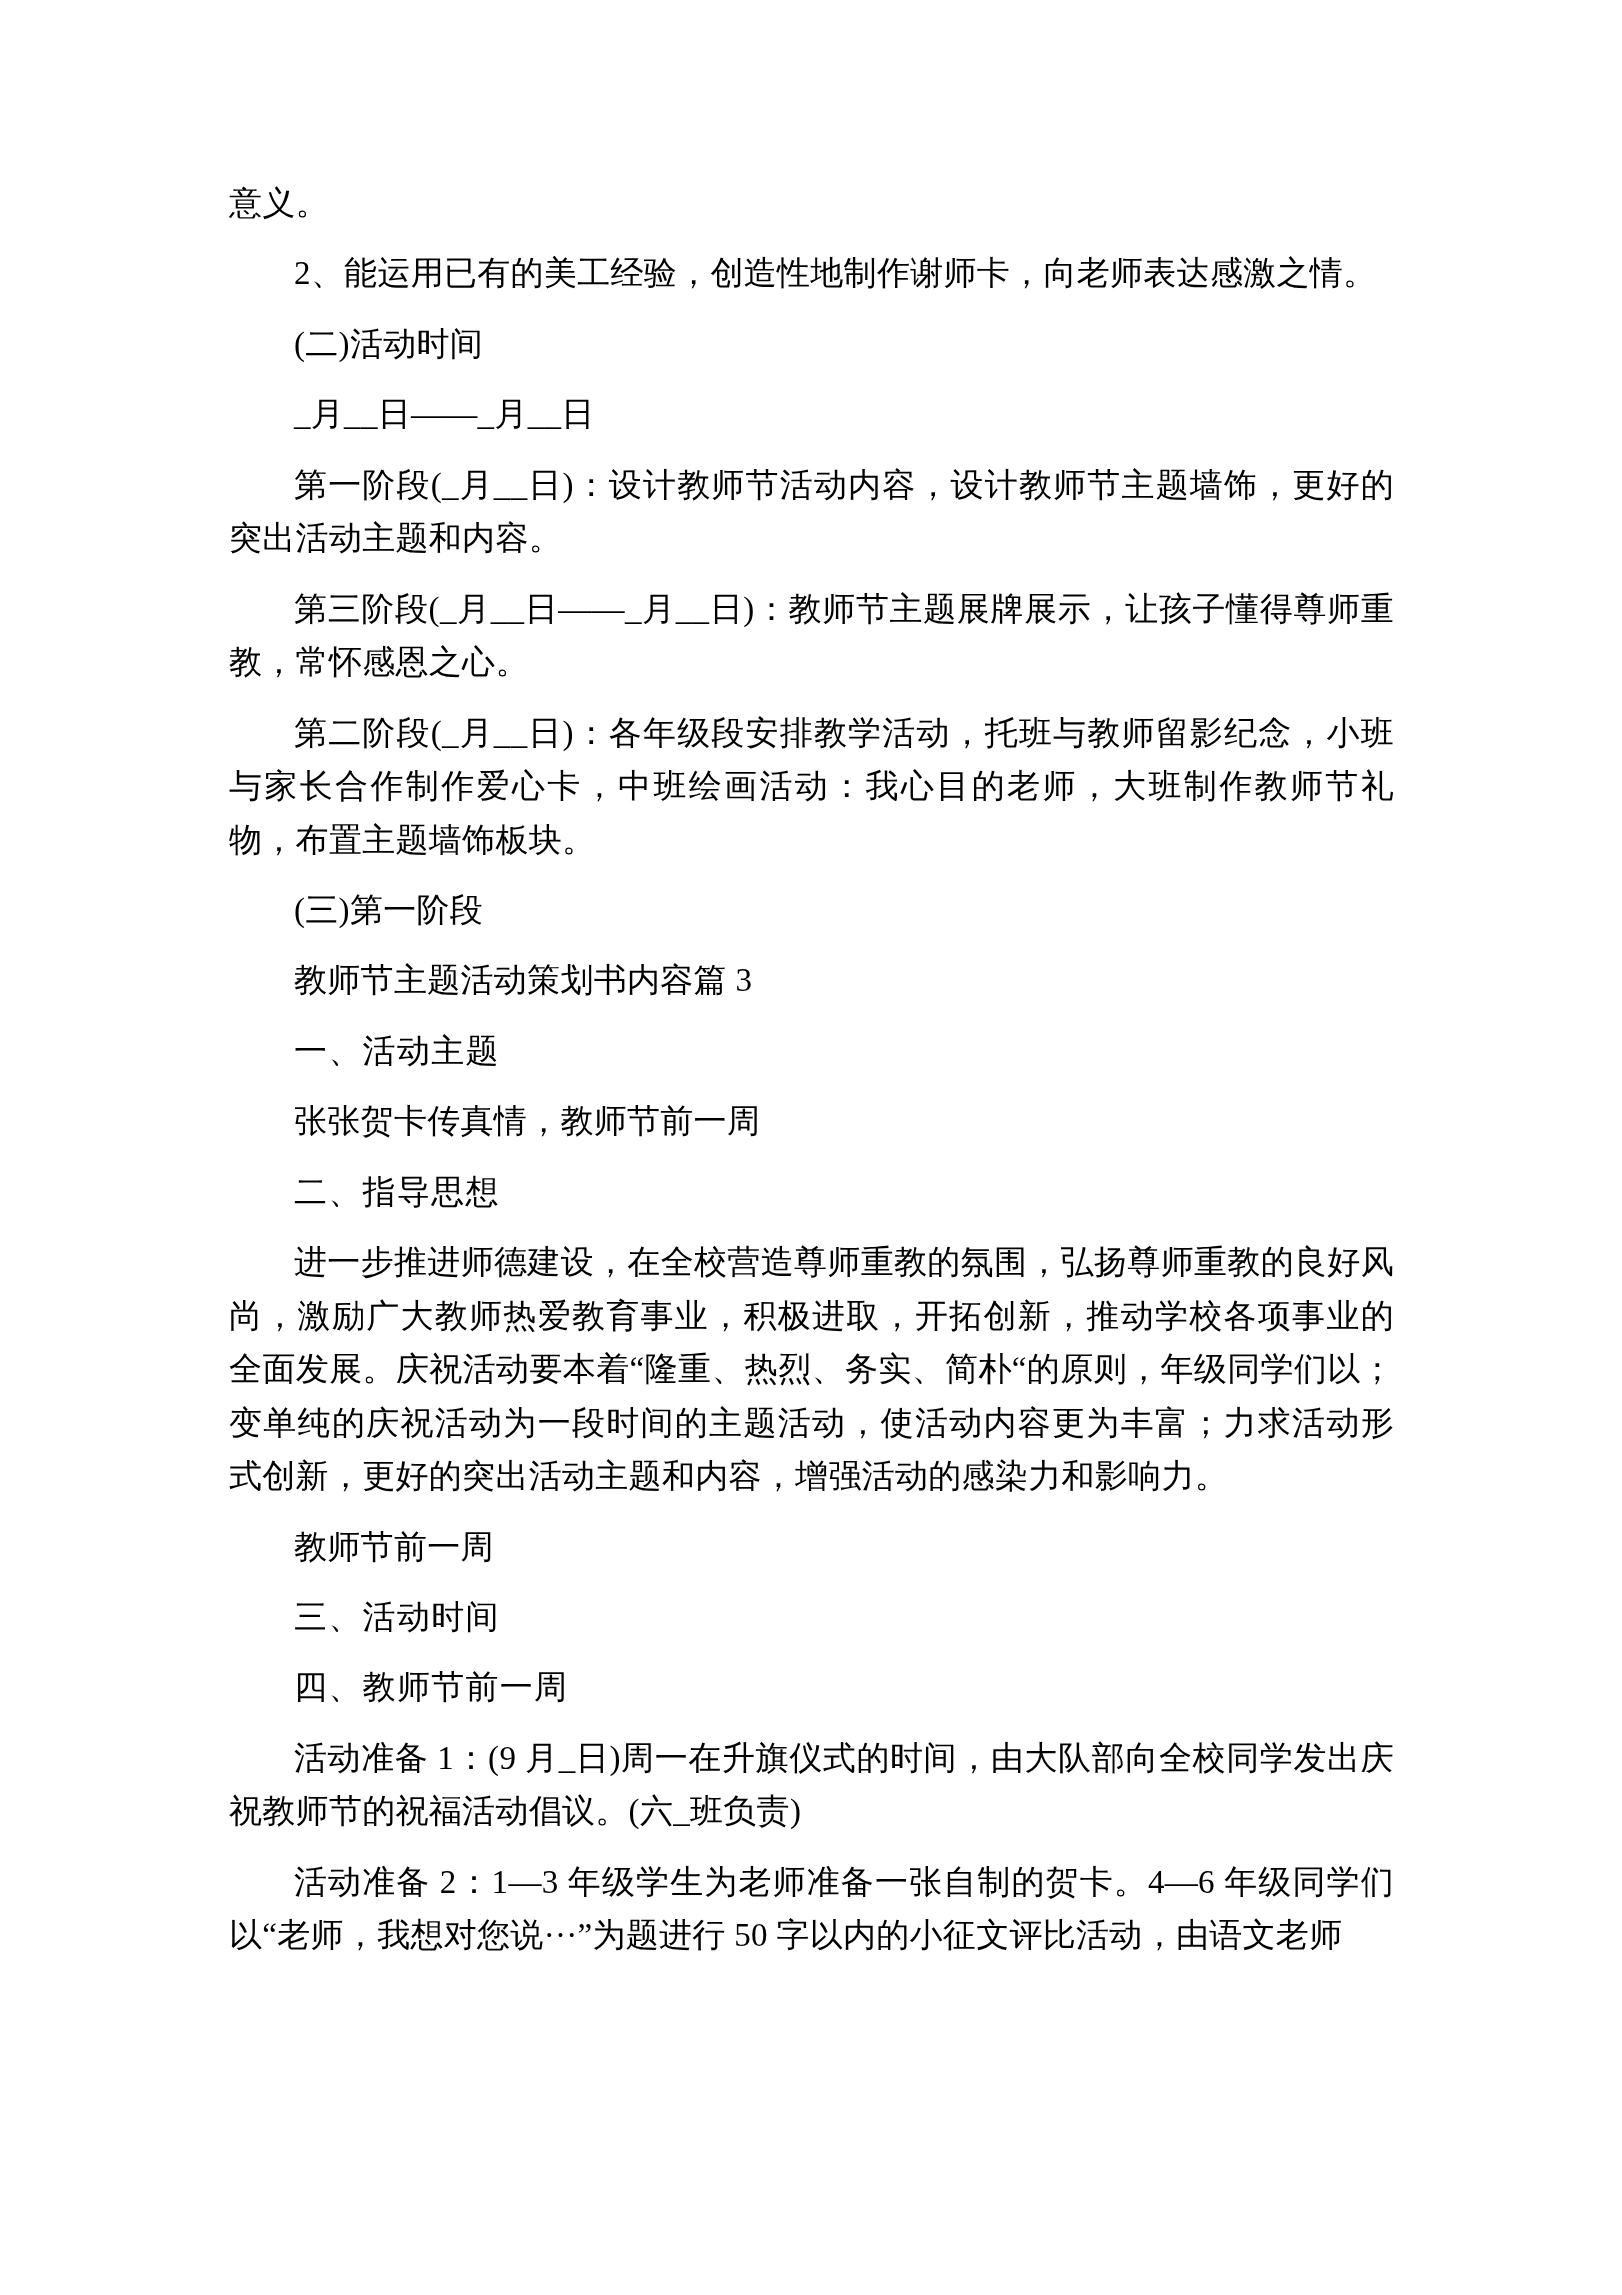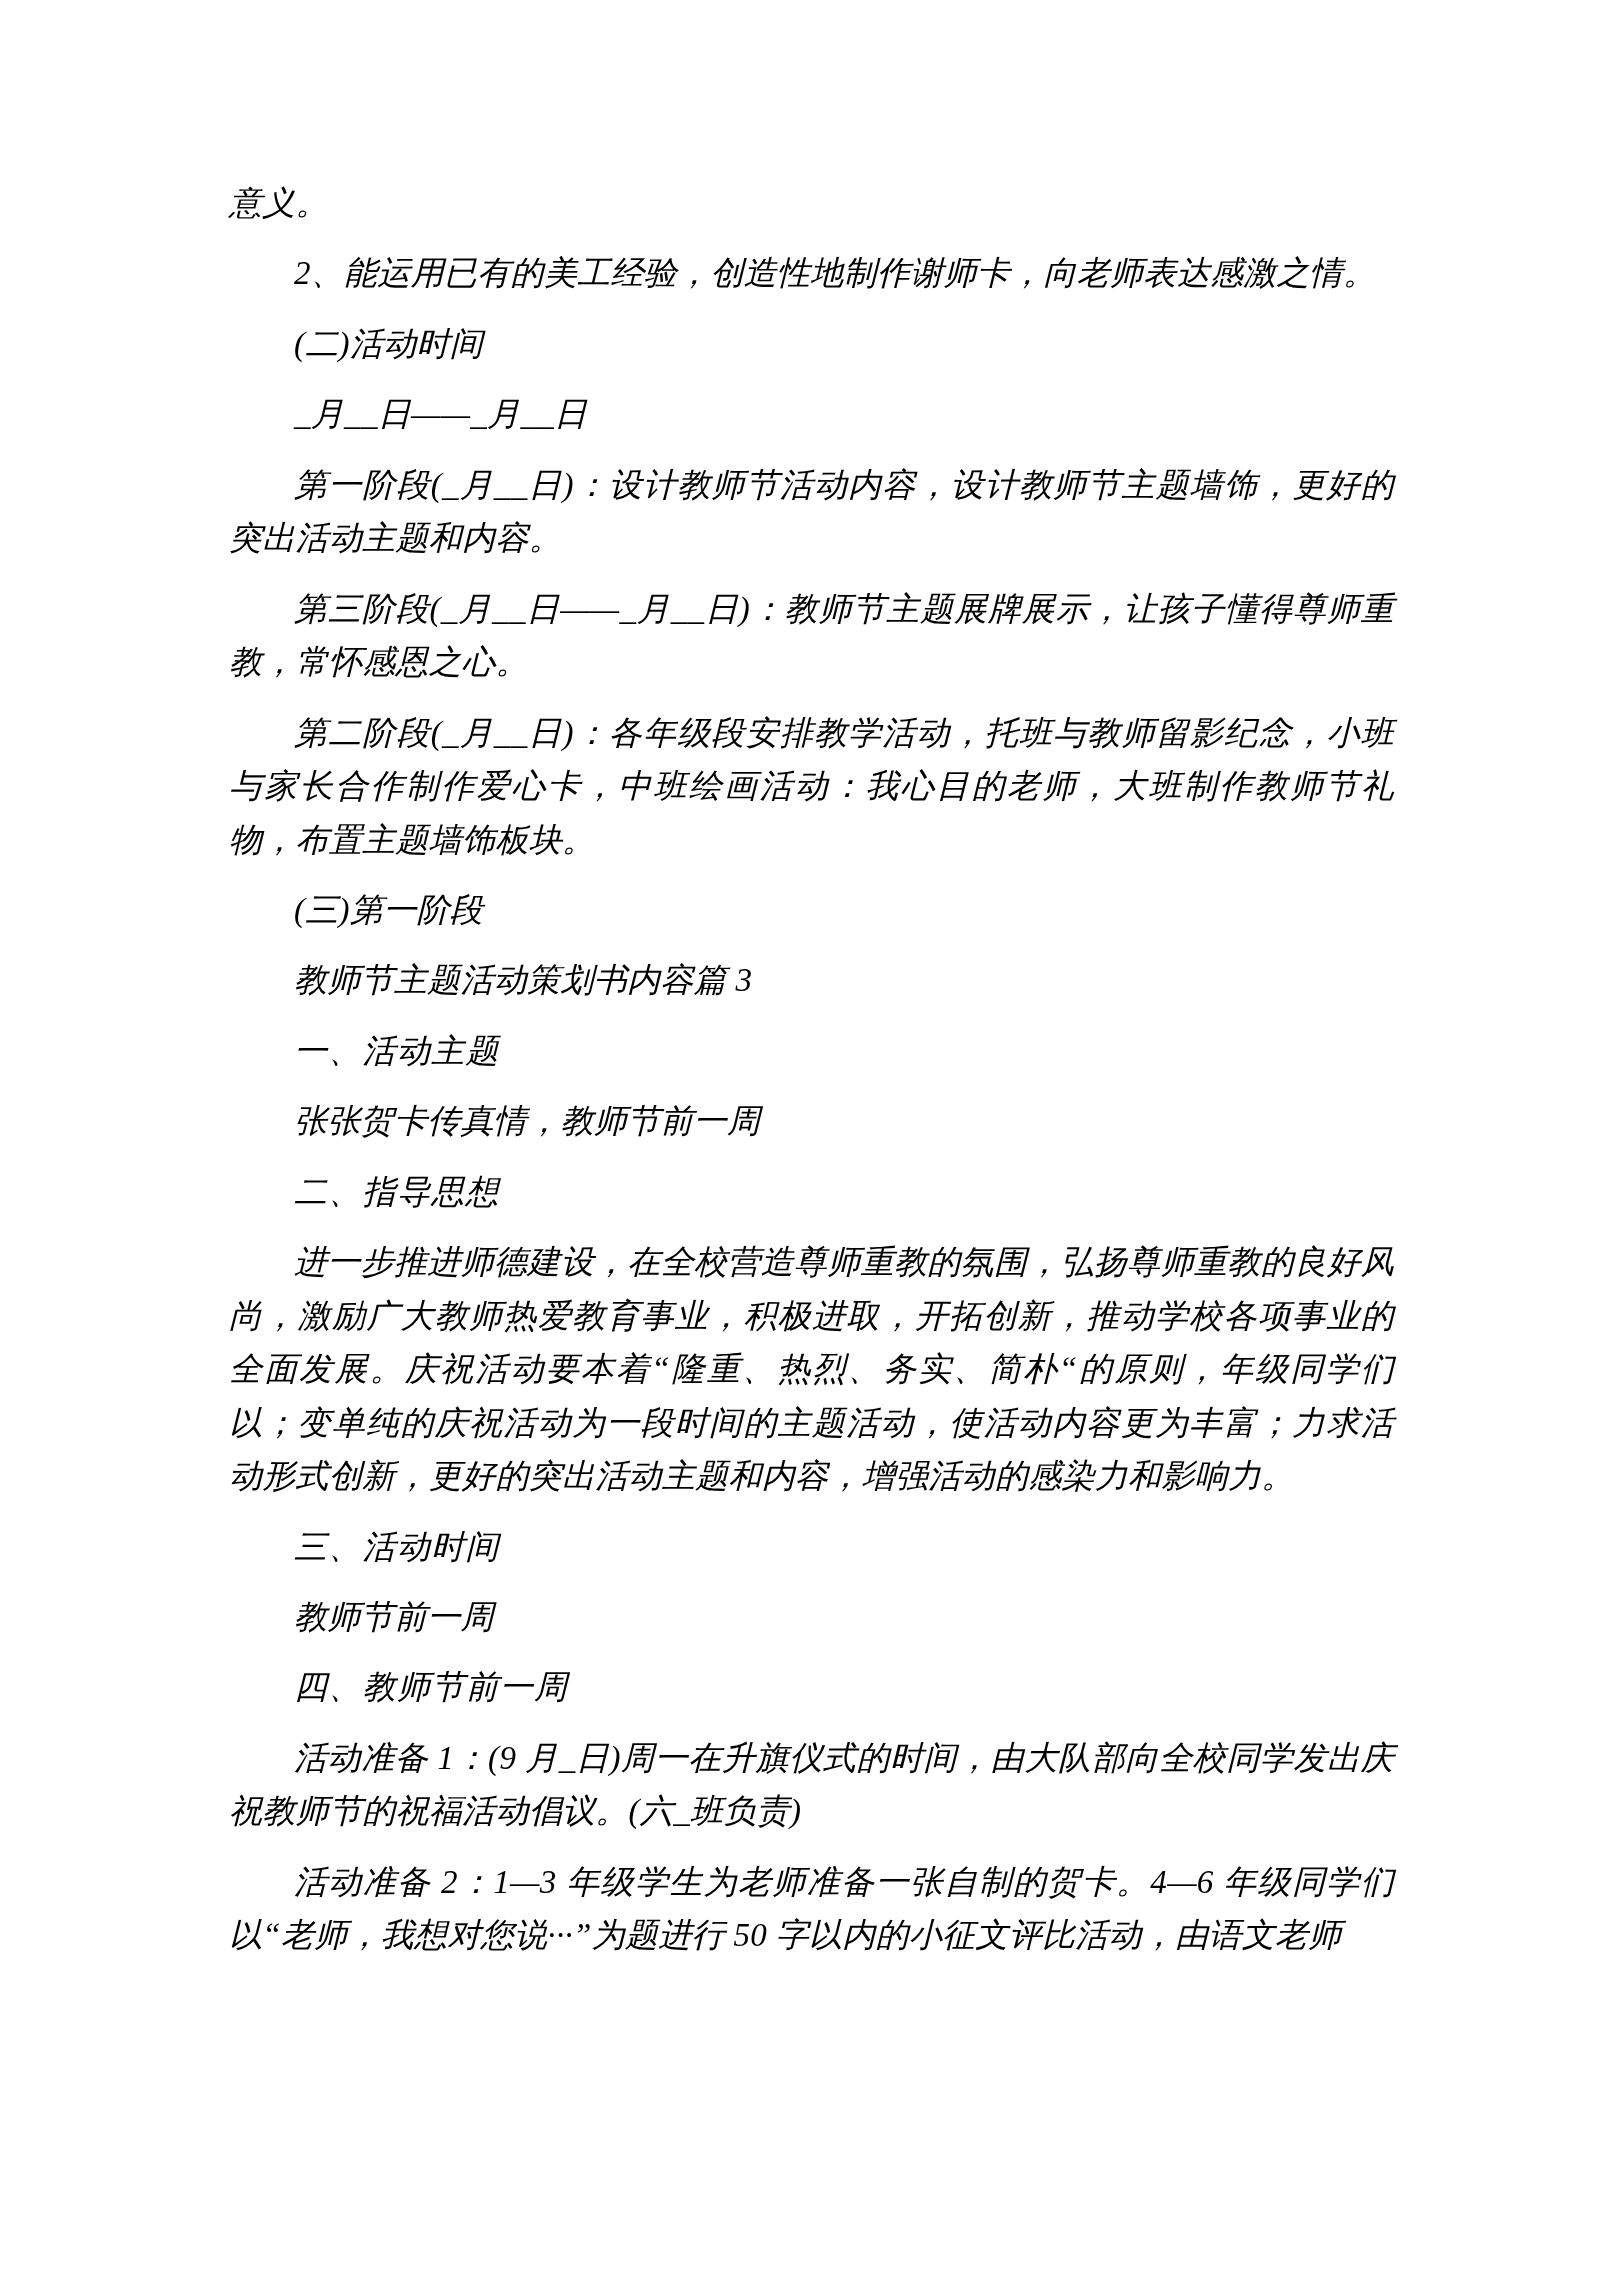--- a/index.html
+++ b/index.html
@@ -16,21 +16,20 @@
     padding: 177px 229px 0 229px;
     font-family: "Liberation Serif", "DejaVu Serif", serif;
     color: #000000;
   }
   .doc {
     font-size: 33px;
     line-height: 1.62;
     text-align: justify;
     text-justify: inter-ideograph;
     letter-spacing: 0.3px;
-    font-style: italic;
   }
   .p {
     margin: 0 0 17px 0;
     text-indent: 0;
   }
   .p.indent {
     text-indent: 65px;
   }
   .p.sub {
     text-indent: 65px;
@@ -48,20 +47,20 @@
       <p class="p indent">_月__日——_月__日</p>
       <p class="p indent">第一阶段(_月__日)：设计教师节活动内容，设计教师节主题墙饰，更好的突出活动主题和内容。</p>
       <p class="p indent">第三阶段(_月__日——_月__日)：教师节主题展牌展示，让孩子懂得尊师重教，常怀感恩之心。</p>
       <p class="p indent">第二阶段(_月__日)：各年级段安排教学活动，托班与教师留影纪念，小班与家长合作制作爱心卡，中班绘画活动：我心目的老师，大班制作教师节礼物，布置主题墙饰板块。</p>
       <p class="p indent">(三)第一阶段</p>
       <p class="p indent">教师节主题活动策划书内容篇 3</p>
       <p class="p sub">一、活动主题</p>
       <p class="p indent">张张贺卡传真情，教师节前一周</p>
       <p class="p sub">二、指导思想</p>
       <p class="p indent">进一步推进师德建设，在全校营造尊师重教的氛围，弘扬尊师重教的良好风尚，激励广大教师热爱教育事业，积极进取，开拓创新，推动学校各项事业的全面发展。庆祝活动要本着“隆重、热烈、务实、简朴“的原则，年级同学们以；变单纯的庆祝活动为一段时间的主题活动，使活动内容更为丰富；力求活动形式创新，更好的突出活动主题和内容，增强活动的感染力和影响力。</p>
+      <p class="p indent">教师节前一周</p>
       <p class="p sub">三、活动时间</p>
-      <p class="p indent">教师节前一周</p>
       <p class="p sub">四、教师节前一周</p>
       <p class="p indent">活动准备 1：(9 月_日)周一在升旗仪式的时间，由大队部向全校同学发出庆祝教师节的祝福活动倡议。(六_班负责)</p>
       <p class="p indent">活动准备 2：1—3 年级学生为老师准备一张自制的贺卡。4—6 年级同学们以“老师，我想对您说···”为题进行 50 字以内的小征文评比活动，由语文老师</p>
     </div>
 </div>
 
 
 </body></html>

